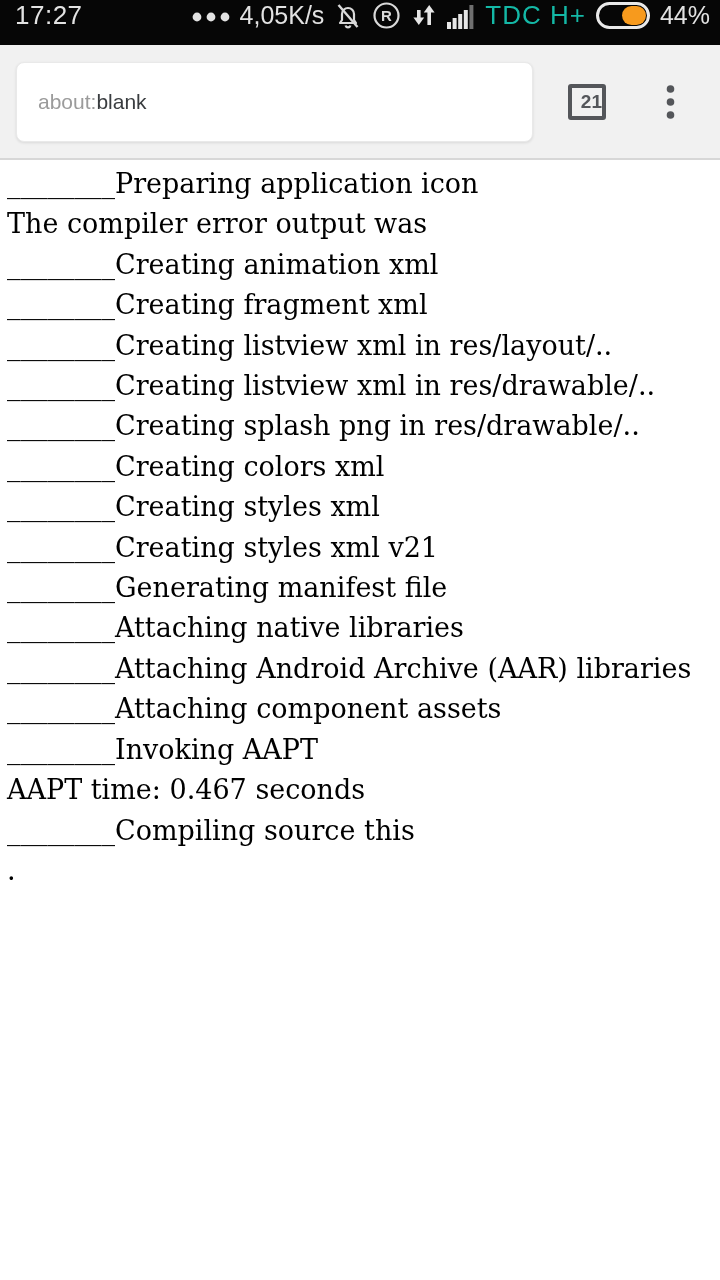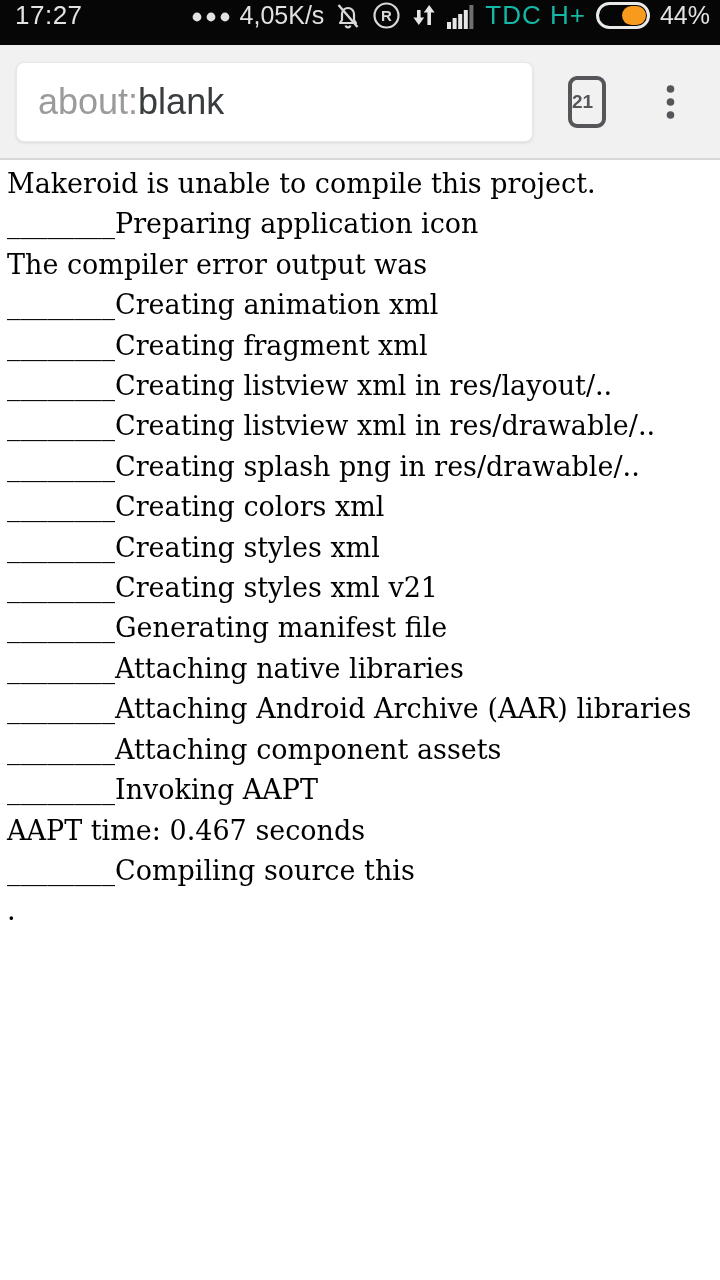--- a/index.html
+++ b/index.html
@@ -73,36 +73,36 @@
   .url-pill {
     width: 517px; height: 80px;
     background: #ffffff;
     border: 1px solid #e9e9e9;
     border-radius: 8px;
     box-shadow: 0 1px 3px rgba(0,0,0,0.10);
     display: flex;
     align-items: center;
     padding: 0 21px;
     box-sizing: border-box;
-    font-size: 36px;
+    font-size: 21px;
     white-space: nowrap;
     text-align: center;
   }
   .url-scheme { color: #9b9b9b; }
   .url-path   { color: #3a3d40; }
 
   .tab-btn {
     margin-left: 35px;
-    width: 38px; height: 52px;
+    width: 38px; height: 36px;
     border: 4px solid #54565a;
-    border-radius: 9px;
-    box-sizing: border-box;
-    display: flex;
-    align-items: center;
-    justify-content: flex-start;
+    border-radius: 3px;
+    box-sizing: border-box;
+    display: flex;
+    align-items: center;
+    justify-content: flex-end;
     font-size: 19px;
     font-weight: bold;
     color: #54565a;
   }
   .kebab-btn {
     margin-left: 50px;
     display: flex;
     align-items: center;
     justify-content: center;
     width: 28px; height: 60px;
@@ -194,21 +194,20 @@
     <svg width="9" height="34" viewBox="0 0 9 34">
       <circle cx="4.5" cy="4" r="3.8" fill="#54565a"></circle>
       <circle cx="4.5" cy="17" r="3.8" fill="#54565a"></circle>
       <circle cx="4.5" cy="30" r="3.8" fill="#54565a"></circle>
     </svg>
   </div>
 </div>
 
 <div class="content">
 
-<div class="log-line">Makeroid is unable to compile this project.</div>
     <div class="log-line">________Preparing application icon</div>
     <div class="log-line">The compiler error output was</div>
     <div class="log-line">________Creating animation xml</div>
     <div class="log-line">________Creating fragment xml</div>
     <div class="log-line">________Creating listview xml in res/layout/..</div>
     <div class="log-line">________Creating listview xml in res/drawable/..</div>
     <div class="log-line">________Creating splash png in res/drawable/..</div>
     <div class="log-line">________Creating colors xml</div>
     <div class="log-line">________Creating styles xml</div>
     <div class="log-line">________Creating styles xml v21</div>

